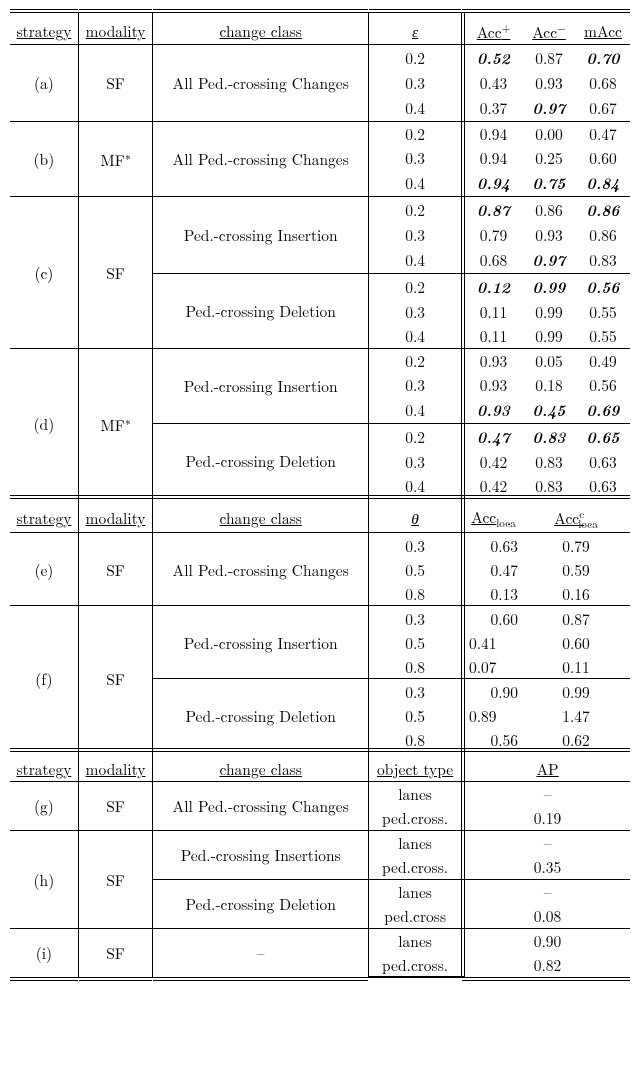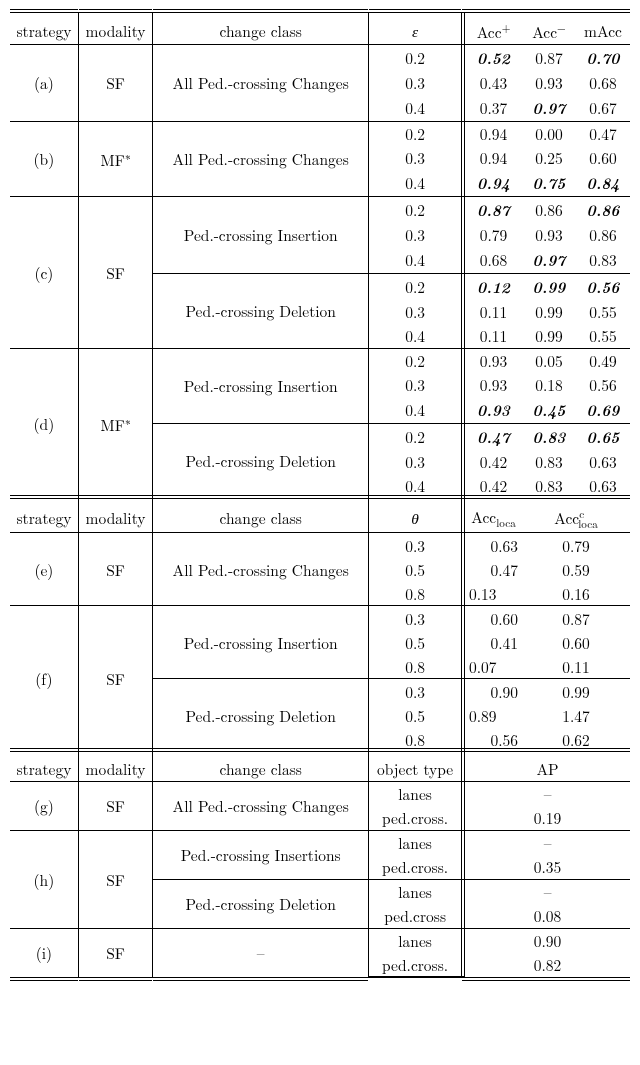--- a/index.html
+++ b/index.html
@@ -1,20 +1,20 @@
 <!DOCTYPE html>
 <html><head>
 <meta charset="utf-8">
 <style>
 body { font-family: 'Latin Modern Roman', 'CMU Serif', 'Times New Roman', serif; font-size: 15.5px; background: #fff; margin:0; padding: 12px 8px; }
 .table-wrap { width: 620px; margin:0 auto;}
 table { border-collapse: collapse; width: 100%; }
 td, th { padding: 1.5px 4px; text-align: center; font-weight: normal; white-space: nowrap;}
 .hdr td { white-space: nowrap; }
-.dbl-top { border-top: 1.3px solid #000; position:relative;}
+.dbl-top { border-top: 1.3px solid #000; position:relative;text-decoration:underline;}
 .dbl-top::before { content:""; position:absolute; left:0; right:0; top:-4px; border-top:1.3px solid #000;}
 .dbl-bot { border-bottom: 1.3px solid #000; position:relative;}
 .dbl-bot::after { content:""; position:absolute; left:0; right:0; bottom:-4px; border-bottom:1.3px solid #000;}
 .sgl-bot { border-bottom: 0.7px solid #000; }
 .vline-r { border-right: 0.7px solid #000; }
 .vdbl-r2 { position: relative; border-right:0.7px solid #000;}
 .vdbl-r2::after { content:""; position:absolute; top:0; bottom:0; right:-4px; border-right:0.7px solid #000;}
 .b { font-weight: bold; font-style: italic; }
 .wide { min-width: 190px;}
 .sub { font-size: 0.72em; vertical-align: sub;}
@@ -190,35 +190,35 @@
  <td style="padding-left:7px;text-align:right">0.63</td>
           <td colspan="2">0.79</td>
 </tr>
 <tr>
           <td class="vdbl-r2">0.5</td>
           <td style="padding-left:7px;text-align:right">0.47</td>
           <td colspan="2">0.59</td>
         </tr>
 <tr>
           <td class="vdbl-r2 sgl-bot">0.8</td>
-          <td class="sgl-bot" style="padding-left:7px;text-align:left">0.13</td>
+          <td class="sgl-bot" style="padding-left:7px;text-align:right">0.13</td>
           <td colspan="2" class="sgl-bot">0.16</td>
         </tr>
 
 <tr>
  <td rowspan="6" class="vline-r">(f)</td>
  <td rowspan="6" class="vline-r">SF</td>
  <td rowspan="3" class="vline-r sgl-bot">Ped.-crossing Insertion</td>
  <td class="vdbl-r2">0.3</td>
  <td style="padding-left:7px;text-align:right">0.60</td>
           <td colspan="2">0.87</td>
 </tr>
 <tr>
           <td class="vdbl-r2">0.5</td>
-          <td style="padding-left:7px;text-align:right">0.41</td>
+          <td style="padding-left:7px;text-align:left">0.41</td>
           <td colspan="2">0.60</td>
         </tr>
 <tr>
           <td class="vdbl-r2 sgl-bot">0.8</td>
           <td class="sgl-bot" style="padding-left:7px;text-align:left">0.07</td>
           <td colspan="2" class="sgl-bot">0.11</td>
         </tr>
 <tr>
  <td rowspan="3" class="vline-r">Ped.-crossing Deletion</td>
  <td class="vdbl-r2">0.3</td>

